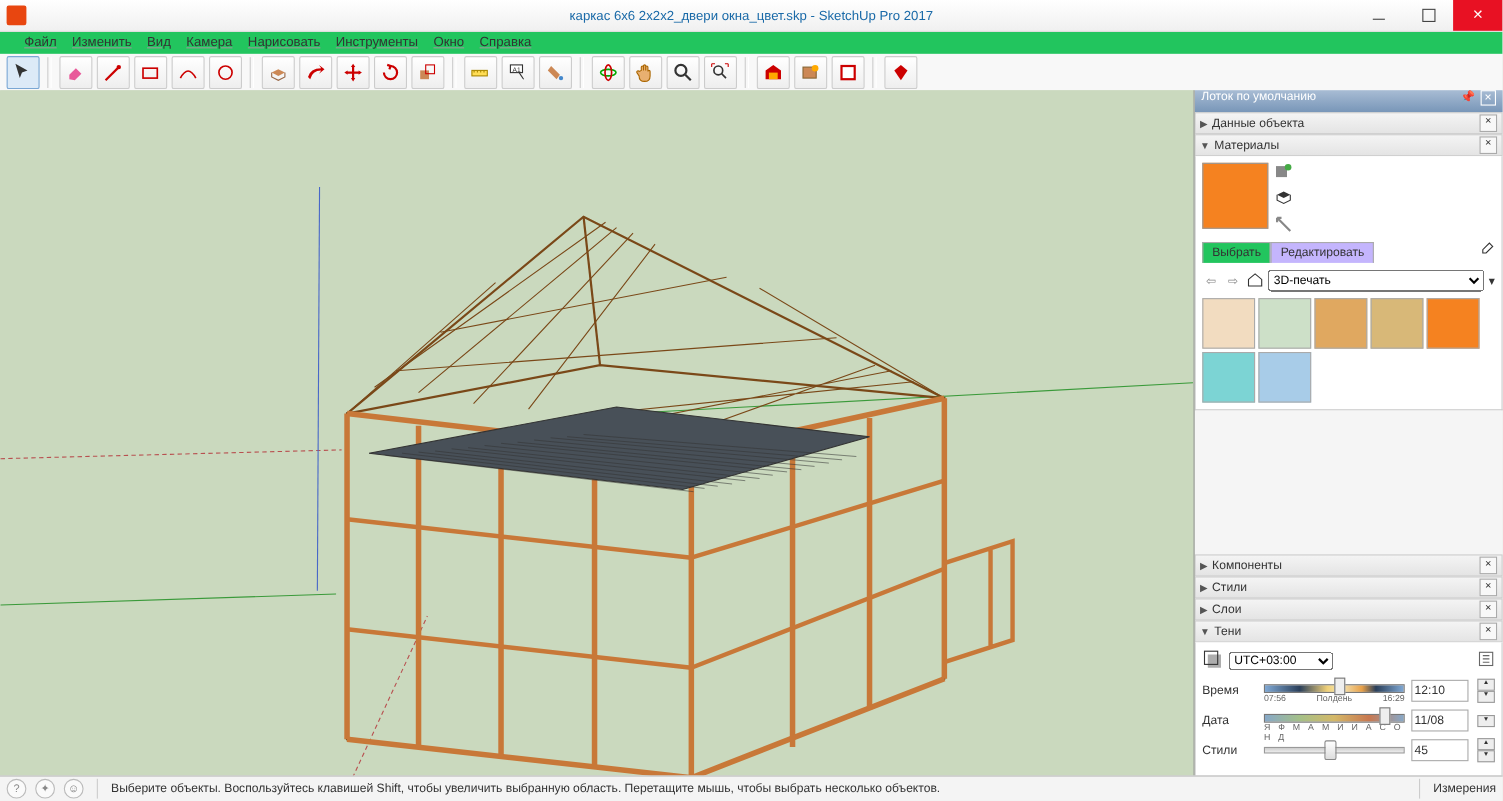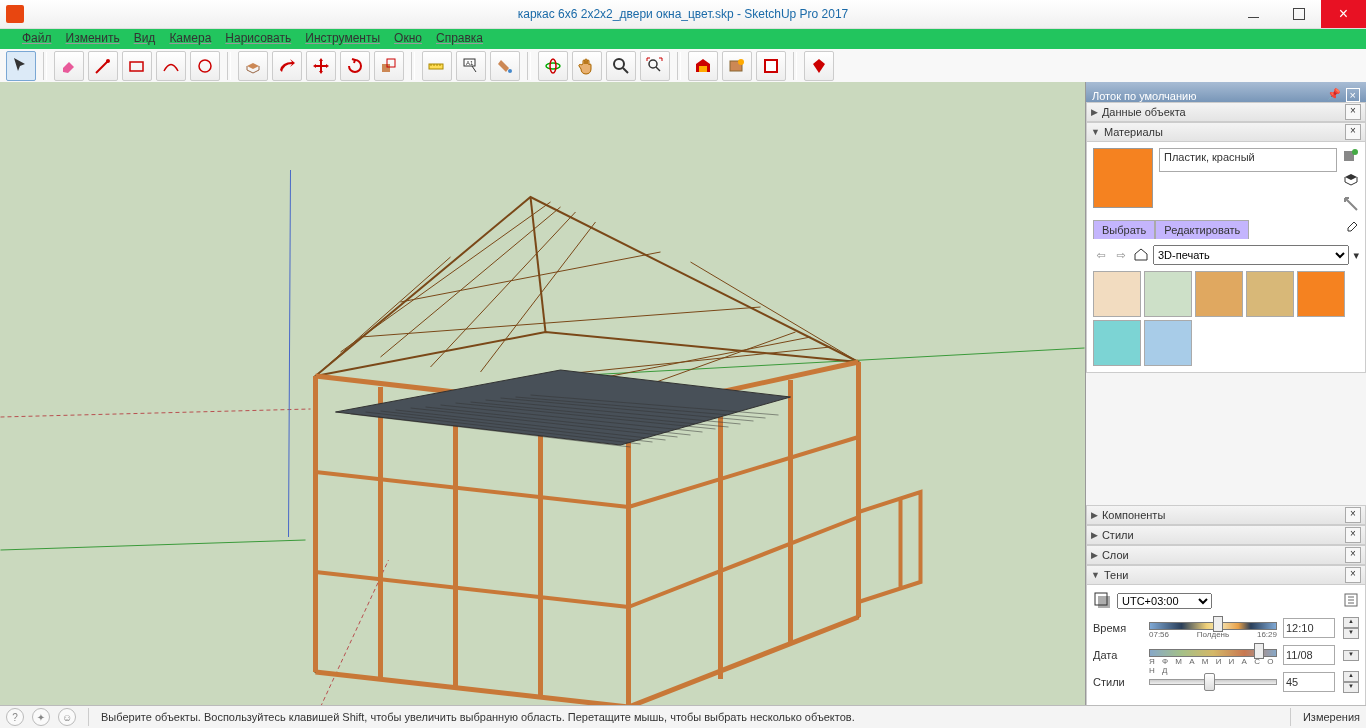--- a/index.html
+++ b/index.html
@@ -15,33 +15,33 @@
 .menubar span{padding:2px 6px;text-decoration:underline;text-decoration-color:#999;cursor:default}
 .toolbar{height:34px;background:#f8f8f8;border-bottom:1px solid #bbb;display:flex;align-items:center;padding:0 6px;gap:4px}
 .tbtn{width:28px;height:28px;border:1px solid #ccc;border-radius:2px;background:linear-gradient(#fff,#eee);display:flex;align-items:center;justify-content:center;position:relative}
 .tbtn.sel{border-color:#7aa7d4;background:#dceaf7}
 .tsep{width:2px;height:28px;border-left:1px solid #ccc;border-right:1px solid #fff;margin:0 3px}
 .tbtn svg{width:20px;height:20px}
 .work{position:absolute;top:82px;left:0;right:0;bottom:22px;display:flex}
 .viewport{flex:1;background:#cad9be;position:relative;overflow:hidden;border-right:1px solid #999}
 .viewport svg{width:100%;height:100%}
 .side{width:280px;background:#f5f5f5;display:flex;flex-direction:column;font-size:11px}
-.tray-hdr{height:20px;background:linear-gradient(#a8bcd4,#7896b8);color:#fff;display:flex;align-items:flex-end;padding:0 6px;justify-content:space-between}
+.tray-hdr{height:20px;background:linear-gradient(#a8bcd4,#7896b8);color:#fff;display:flex;align-items:flex-start;padding:0 6px;justify-content:space-between}
 .panel-hdr{height:18px;background:linear-gradient(#f4f4f4,#e4e4e4);border:1px solid #ccc;display:flex;align-items:center;padding:0 4px;gap:4px;cursor:default}
 .panel-hdr .tri{font-size:9px;color:#555}
 .panel-hdr .x{margin-left:auto;width:14px;height:14px;border:1px solid #aaa;background:#f8f8f8;text-align:center;line-height:12px;font-size:10px}
 .panel-body{background:#fff;border:1px solid #ccc;border-top:none;padding:6px}
 .mat-top{display:flex;gap:6px}
 .swatch-lg{width:58px;height:58px;background:#f58220;border:1px solid #999}
 .mat-name{flex:1;border:1px solid #aaa;height:18px;padding:2px 4px;background:#fff}
 .mat-icons{display:flex;flex-direction:column;gap:8px}
 .mat-icons div{width:16px;height:16px}
 .mat-tabs{display:flex;margin-top:8px;align-items:center}
 .mat-tab{padding:3px 8px;border:1px solid #aaa;background:#c4b5fd;border-bottom:none;font-size:11px}
-.mat-tab.act{background:#c4b5fd}
+.mat-tab.act{background:#22c55e}
 .eyedrop{margin-left:auto}
 .mat-nav{display:flex;align-items:center;gap:4px;margin-top:6px}
 .mat-nav .arr{width:16px;text-align:center;color:#888}
 .mat-nav select{flex:1;font-size:11px;height:20px}
 .mat-grid{display:flex;flex-wrap:wrap;gap:3px;margin-top:6px}
 .sw{width:46px;height:44px;border:1px solid #aaa}
 .shadows-body{background:#fff;border:1px solid #ccc;border-top:none;padding:6px}
 .srow{display:flex;align-items:center;gap:6px;margin-bottom:6px}
 .srow .lbl{width:50px;font-size:11px}
 .slider{flex:1;height:4px;background:linear-gradient(#ccc,#eee);border:1px solid #999;position:relative}
@@ -271,23 +271,20 @@
       </div>
 
     <div class="panel-hdr">
         <span class="tri">▼</span>
         <span>Материалы</span>
         <span class="x">×</span>
       </div>
     <div class="panel-body">
       <div class="mat-top">
         <div class="swatch-lg"></div>
-        <div style="flex:1">
-          <div class="mat-name">Пластик, красный</div>
-        </div>
         <div class="mat-icons">
           <div><svg viewBox="0 0 16 16">
                 <rect x="1" y="3" width="10" height="10" fill="#888"></rect>
                 <circle cx="12" cy="4" r="3" fill="#4a4"></circle>
               </svg></div>
           <div><svg viewBox="0 0 16 16">
                 <path d="M2 5l6-3 6 3-6 3z" fill="#333"></path>
                 <path d="M2 5v5l6 3 6-3V5" fill="none" stroke="#333"></path>
               </svg></div>
           <div><svg viewBox="0 0 16 16">

